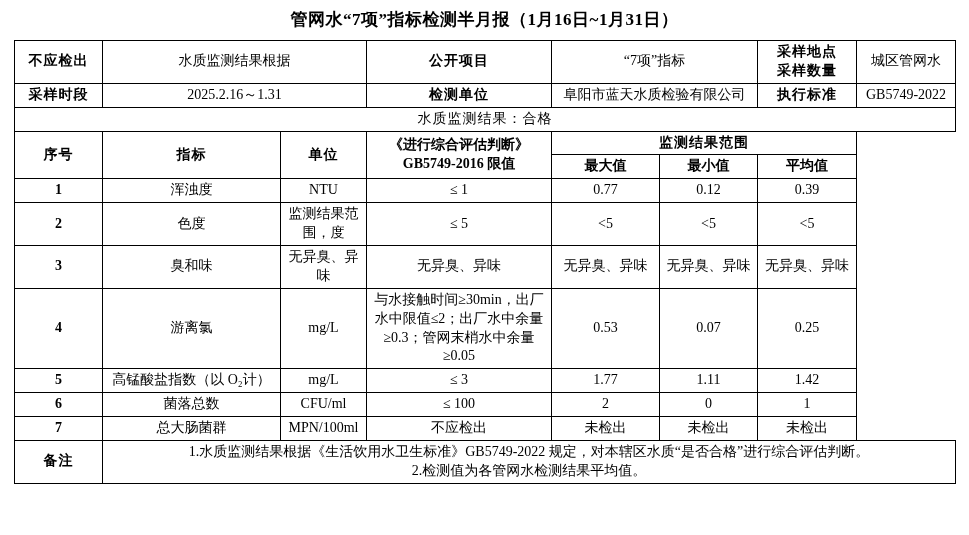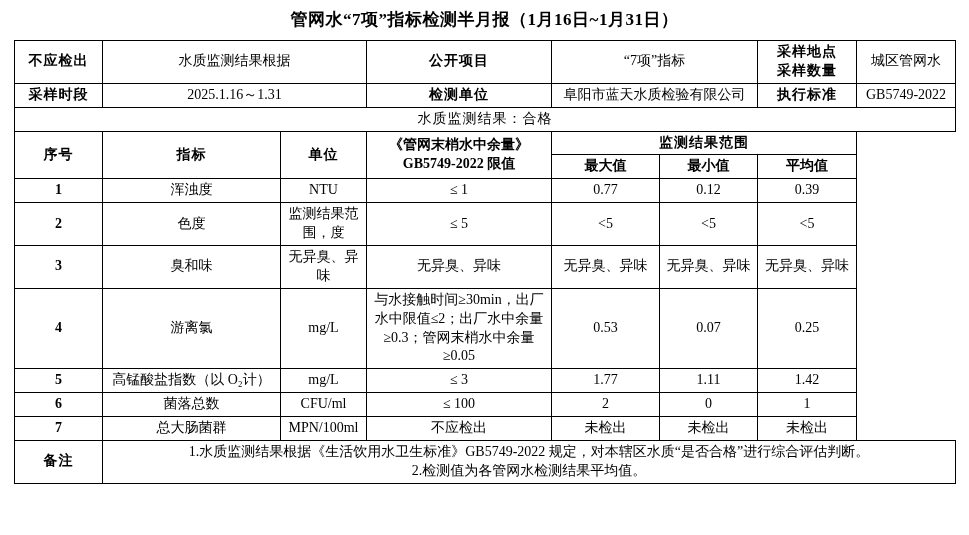--- a/index.html
+++ b/index.html
@@ -133,38 +133,38 @@
         <td class="val-left" colspan="2">“7项”指标</td>
         <td class="lbl two-line">
           <div>采样地点</div>
           <div>采样数量</div>
         </td>
         <td class="val-left">城区管网水</td>
       </tr>
 
       <tr>
         <td class="lbl">采样时段</td>
-        <td class="val-left" colspan="2">2025.1.16～1.31</td>
+        <td class="val-left" colspan="2">2025.2.16～1.31</td>
         <td class="lbl">检测单位</td>
         <td class="val-left" colspan="2">阜阳市蓝天水质检验有限公司</td>
         <td class="lbl">执行标准</td>
         <td class="val-left">GB5749-2022</td>
       </tr>
 
       <tr>
         <td class="result-bar" colspan="8">水质监测结果：合格</td>
       </tr>
 
       <tr class="hdr-row">
         <td rowspan="2" class="lbl">序号</td>
         <td rowspan="2" class="lbl">指标</td>
         <td rowspan="2" class="lbl">单位</td>
         <td rowspan="2" class="std-title">
-          <div>《管网末梢水中余量》</div>
-          <div>GB5749-2022 限值</div>
+          <div>《进行综合评估判断》</div>
+          <div>GB5749-2016 限值</div>
         </td>
         <td colspan="3" class="lbl">监测结果范围</td>
       </tr>
       <tr class="hdr-row">
         <td class="sub-cell">最大值</td>
         <td class="sub-cell">最小值</td>
         <td class="sub-cell">平均值</td>
       </tr>
 
       <tr>

